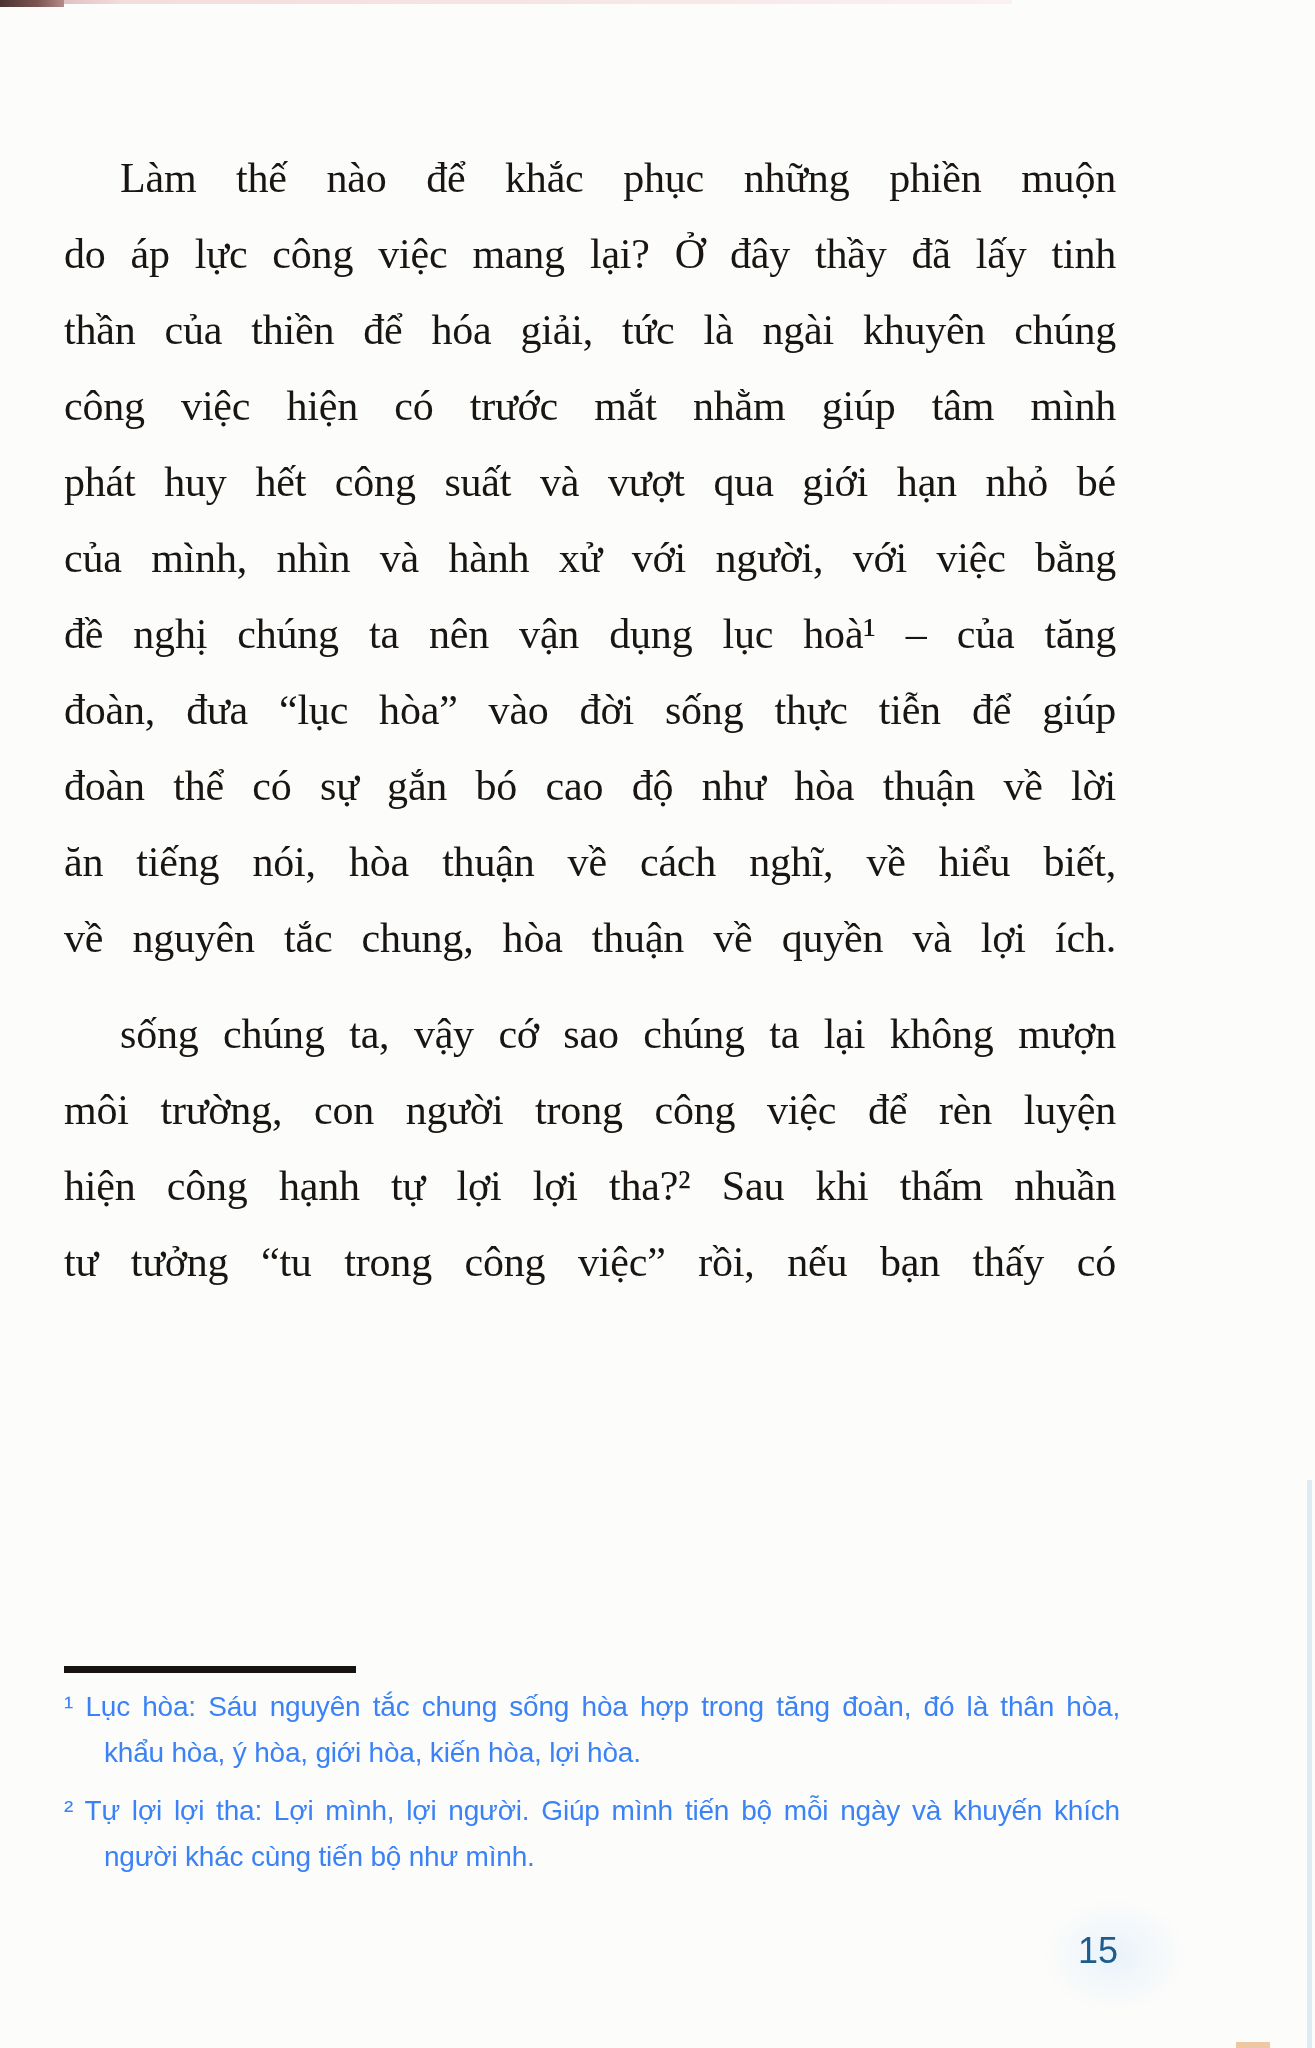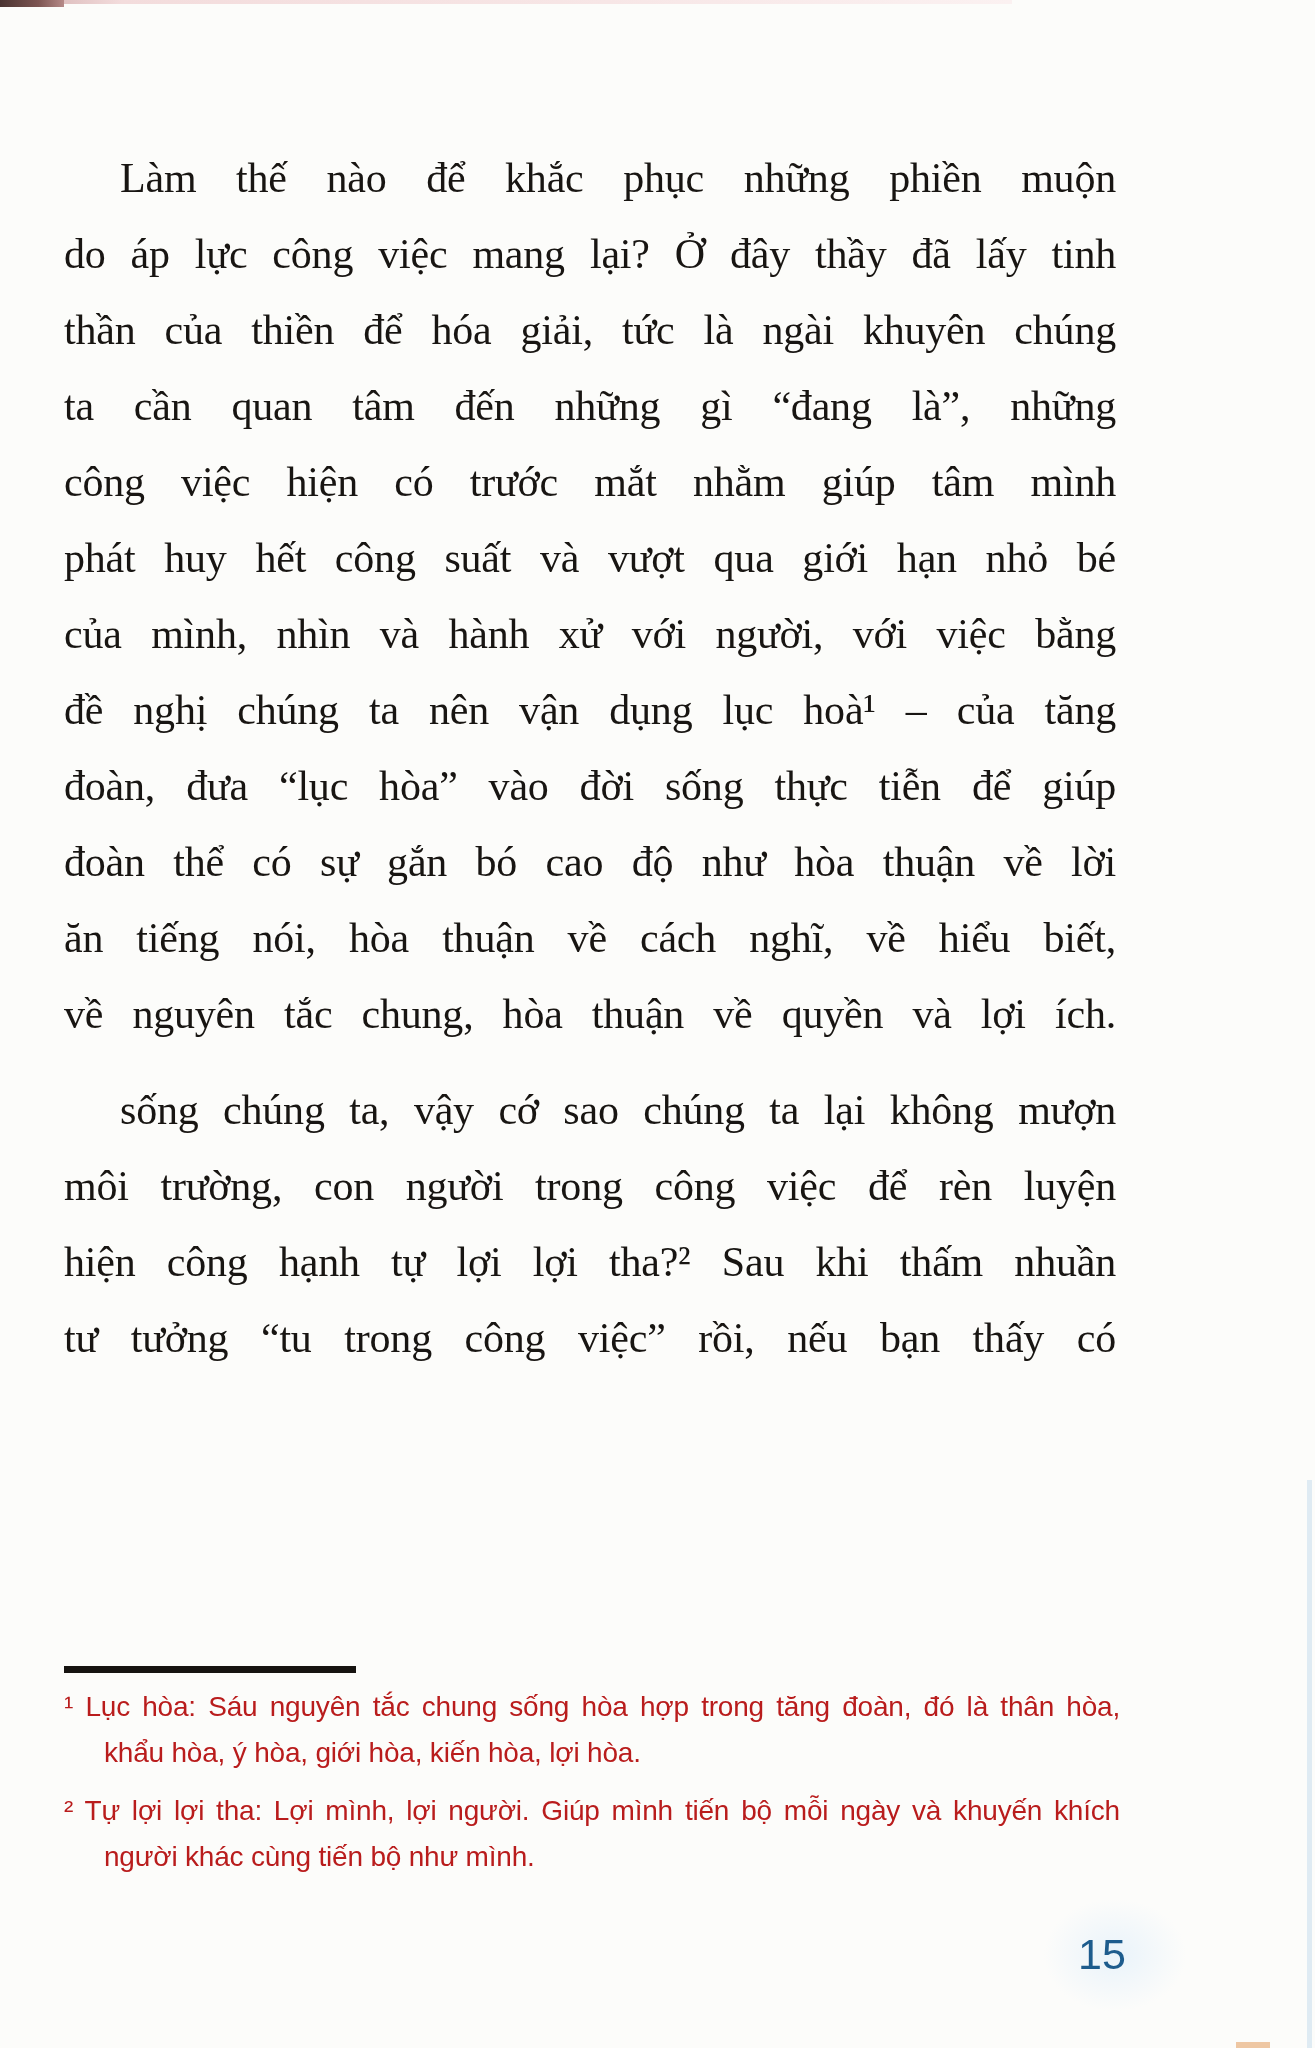--- a/index.html
+++ b/index.html
@@ -60,21 +60,21 @@
     width: 292px; height: 7px;
     background: #161310;
   }
   .footnotes {
     position: absolute;
     left: 64px; top: 1684px;
     width: 1056px;
     font-family: "Liberation Sans", sans-serif;
     font-size: 28px;
     line-height: 46px;
-    color: #b91c1c;
+    color: #3b82f6;
     letter-spacing: -0.2px;
   }
   .footnote { margin-bottom: 12px; }
   .footnote .line {
     text-align: justify;
     text-align-last: justify;
   }
   .footnote .line-last {
     text-align-last: left;
     margin-left: 40px;
@@ -85,42 +85,41 @@
     position: absolute;
     left: 1020px; top: 1880px;
     width: 190px; height: 150px;
     background: radial-gradient(closest-side, #e9f3fa 0%, rgba(252,252,250,0) 75%);
   }
   .page-number {
     position: absolute;
     left: 1078px; top: 1930px;
     width: 70px;
     font-family: "Liberation Sans", sans-serif;
-    font-size: 43px;
+    font-size: 36px;
     font-weight: 500;
     color: #1d5c8d;
     text-align: left;
   }
 </style>
 </head>
 <body>
 
 <div class="page">
 
   <div class="artifact-top-strip"></div>
   <div class="artifact-corner-mark"></div>
   <div class="artifact-right-strip"></div>
   <div class="artifact-bottom-mark"></div>
 
   <div class="body-text">
     <div class="para para-1">
         <div class="line">Làm thế nào để khắc phục những phiền muộn</div>
         <div class="line">do áp lực công việc mang lại? Ở đây thầy đã lấy tinh</div>
         <div class="line">thần của thiền để hóa giải, tức là ngài khuyên chúng</div>
-        <div class="line">ta cần quan tâm đến những gì “đang là”, những</div>
         <div class="line">công việc hiện có trước mắt nhằm giúp tâm mình</div>
         <div class="line">phát huy hết công suất và vượt qua giới hạn nhỏ bé</div>
         <div class="line">của mình, nhìn và hành xử với người, với việc bằng</div>
         <div class="line">đề nghị chúng ta nên vận dụng lục hoà¹ – của tăng</div>
         <div class="line">đoàn, đưa “lục hòa” vào đời sống thực tiễn để giúp</div>
         <div class="line">đoàn thể có sự gắn bó cao độ như hòa thuận về lời</div>
         <div class="line">ăn tiếng nói, hòa thuận về cách nghĩ, về hiểu biết,</div>
         <div class="line line-last">về nguyên tắc chung, hòa thuận về quyền và lợi ích.</div>
       </div>
     <div class="para para-2">

